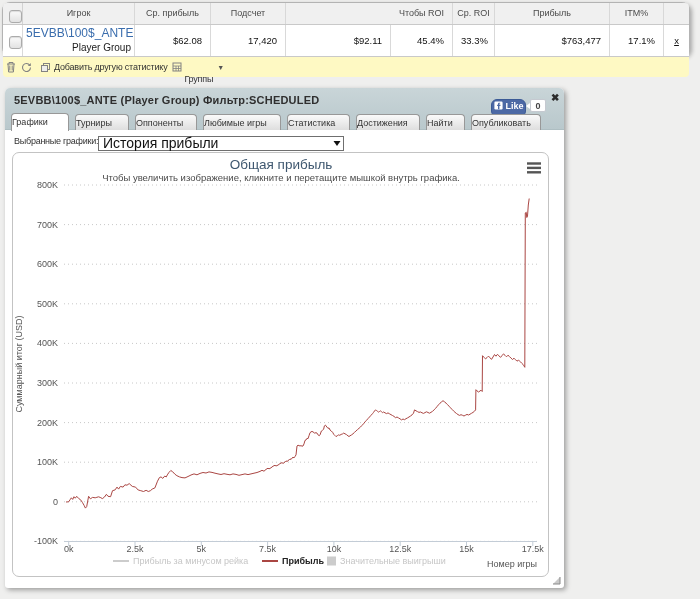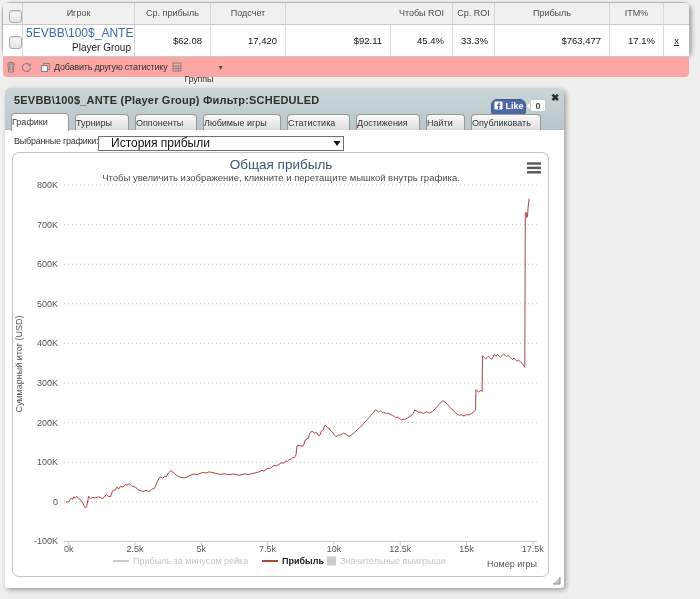--- a/index.html
+++ b/index.html
@@ -2,38 +2,38 @@
 <html><head><meta charset="utf-8">
 <style>
 * { margin:0; padding:0; box-sizing:border-box; }
 html,body { width:700px; height:599px; background:#efefee; font-family:"Liberation Sans", sans-serif; overflow:hidden; position:relative; }
 .topw { position:absolute; left:2px; top:2px; width:688px; height:54px; background:#fff; border:1px solid #b3b3b3; border-radius:8px; box-shadow:2px 2px 4px rgba(0,0,0,0.3); }
 .trow { position:absolute; left:0; right:0; display:flex; }
 .hdr { top:0; height:22px; background:#f0f0f0; border-bottom:1px solid #c9c9c9; border-radius:4px 4px 0 0; }
 .hdr .c { font-size:9px; color:#4a4a4a; text-align:center; line-height:21px; border-right:1px solid #d8d8d8; overflow:hidden; }
 .dat { top:22px; height:32px; background:#fff; border-bottom:1px solid #c9c9c9; }
 .dat .c { font-size:9.5px; color:#111; text-align:right; padding:0 8px; line-height:31px; border-right:1px solid #d9d9d9; overflow:hidden; }
-.ftr { top:54px; height:20px; background:#fca5a5; border-radius:0 0 4px 4px; display:flex; align-items:center; font-size:9px; letter-spacing:-0.2px; color:#333; }
+.ftr { top:54px; height:20px; background:#fef9c3; border-radius:0 0 4px 4px; display:flex; align-items:center; font-size:9px; letter-spacing:-0.2px; color:#333; }
 .cb { position:absolute; z-index:6; width:13px; height:13px; border:1px solid #ababab; border-radius:3px; background:linear-gradient(#fbfbfb,#e2e2e2); box-shadow:inset 0 1px 1px rgba(0,0,0,0.12); }
 .pname { font-size:12px; font-weight:normal; color:#3a6dad; line-height:15px; text-align:center; white-space:nowrap;}
 .pgrp { font-size:10px; color:#222; line-height:14px; text-align:right;}
 .xlnk { color:#4a7ab5; text-decoration:underline; font-size:10px; text-align:center; }
 .panel { position:absolute; left:5px; top:88px; width:559px; height:500px; background:#fff; border-radius:5px 5px 3px 3px; box-shadow:2px 2px 5px rgba(0,0,0,0.35); }
 .phead { position:absolute; left:0; top:0; width:559px; height:42px; background:linear-gradient(#c9d5d8,#b9c8cc); border-radius:5px 5px 0 0; border-bottom:1px solid #aebec2;}
 .ptitle { position:absolute; left:9px; top:6px; font-size:11px; font-weight:bold; letter-spacing:0.2px; color:#2f2f2f; }
 .fblike { position:absolute; left:486px; top:11px; width:35px; height:18px; background:#4c69a5; border:1px solid #3b5a96; border-radius:6px; color:#fff; font-size:9px; font-weight:bold; line-height:12px; }
 .fbcount { position:absolute; left:525px; top:11px; width:16px; height:13px; background:#fff; border:1px solid #c5c9d0; border-radius:2px; color:#444; font-size:9px; font-weight:bold; text-align:center; line-height:12px;}
 .fbtail { position:absolute; left:521px; top:15px; width:0; height:0; border-top:3px solid transparent; border-bottom:3px solid transparent; border-right:4px solid #fff; }
 .pclose { position:absolute; left:546px; top:4px; font-size:10px; font-weight:bold; color:#2b2b2b; }
 .tabs { position:absolute; left:6px; top:25px; height:18px; white-space:nowrap; }
 .tab { display:inline-block; vertical-align:bottom; box-sizing:border-box; height:17px; margin-right:6px; background:linear-gradient(#fafafa,#dcdcdc); border:1px solid #989898; border-bottom:none; border-radius:4px 4px 0 0; font-size:9px; color:#333; line-height:16px; overflow:hidden; }
 .tab.act { background:#fff; height:18px; line-height:17px; position:relative; z-index:3; }
 .selrow { position:absolute; left:0; top:42px; width:559px; height:22px; background:#fff; }
 .sellab { position:absolute; left:9px; top:6px; font-size:9px; letter-spacing:-0.25px; color:#333; }
-.selbox { position:absolute; left:93px; top:6px; width:246px; height:15px; border:1px solid #6f6f6f; background:#fff; font-size:12px; color:#111; line-height:12px; padding-left:12px; }
+.selbox { position:absolute; left:93px; top:6px; width:246px; height:15px; border:1px solid #6f6f6f; background:#fff; font-size:14px; color:#111; line-height:12px; padding-left:4px; }
 .chartbox { position:absolute; left:7px; top:64px; width:537px; height:425px; border:1px solid #c3c3c3; border-radius:7px; overflow:hidden; }
 .rsz { position:absolute; right:3px; bottom:3px; width:9px; height:9px; }
 </style></head>
 <body>
 <div class="topw">
   <div class="cb" style="left:6px; top:7px;"></div>
   <div class="cb" style="left:6px; top:33px;"></div>
   <div class="trow hdr">
     <div class="c" style="width:20px; border-right:1px solid #d2d2d2;"></div>
     <div class="c" style="width:112px;">Игрок</div>

